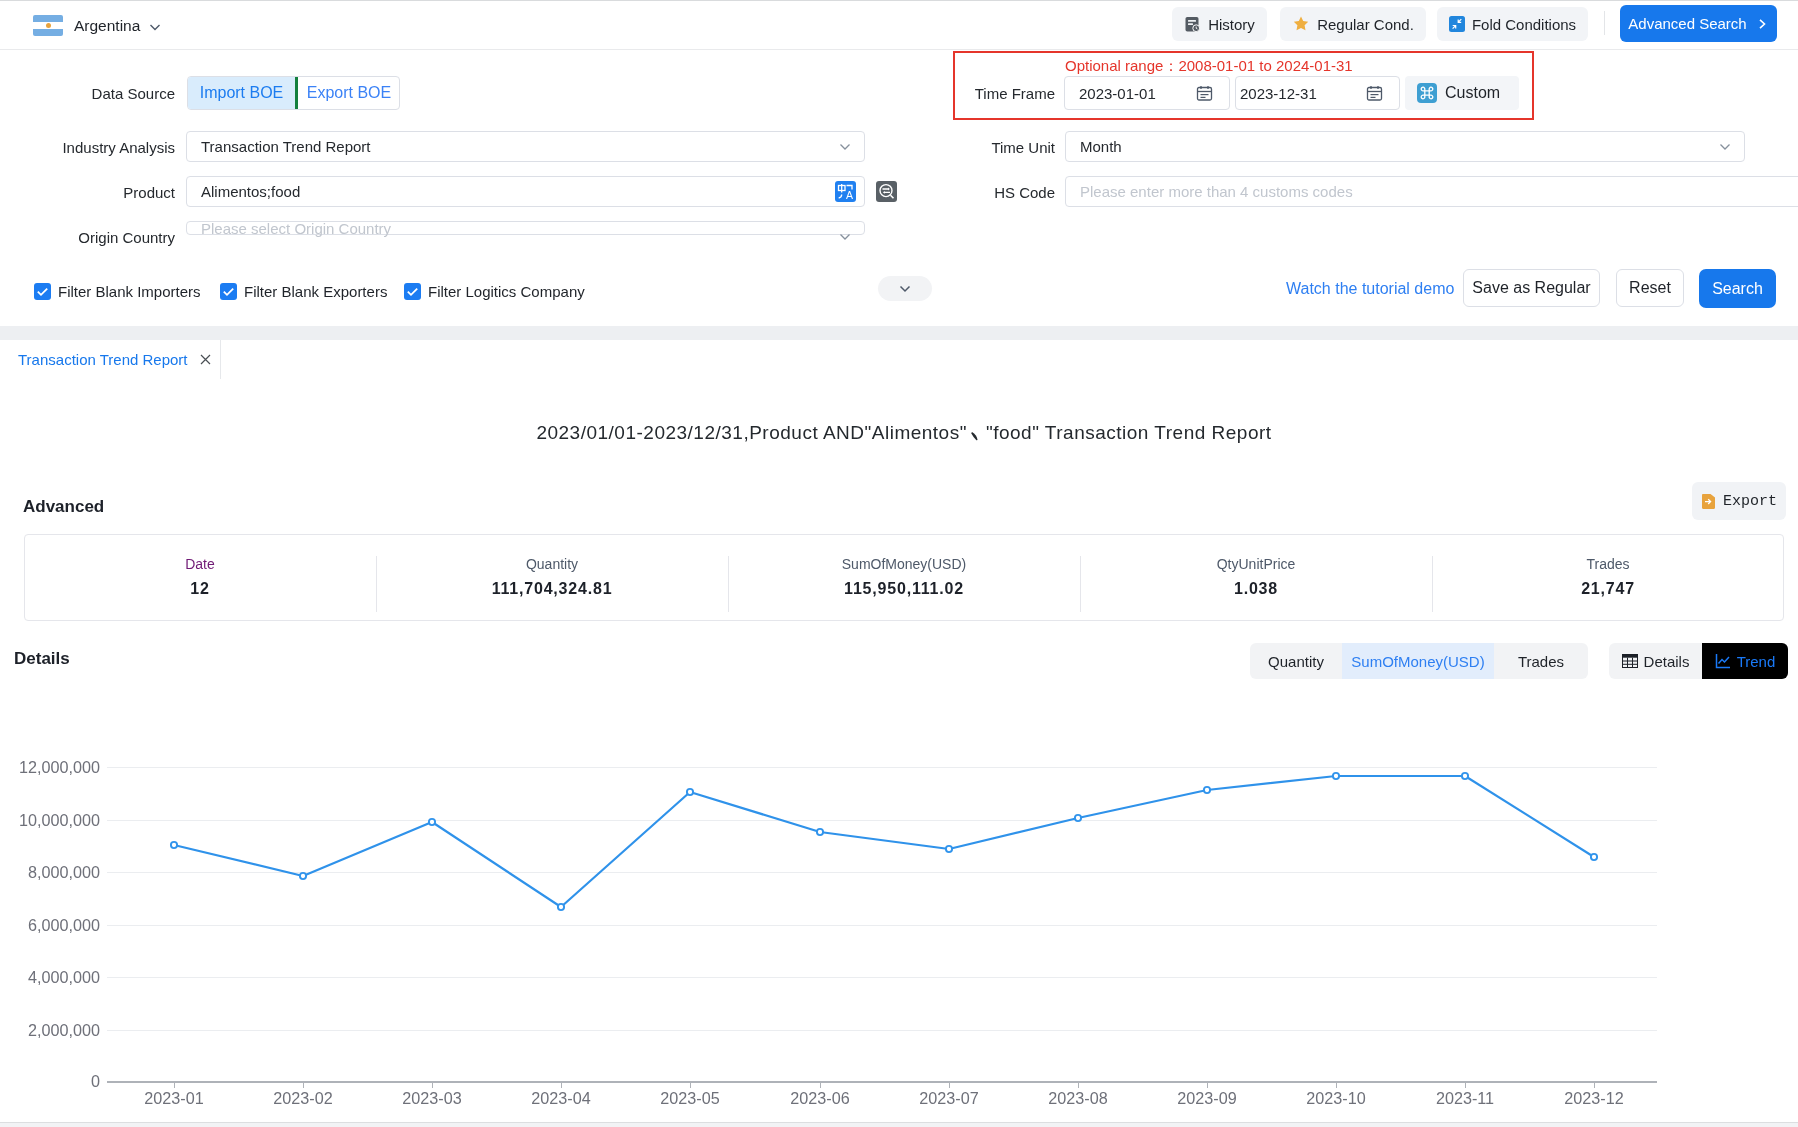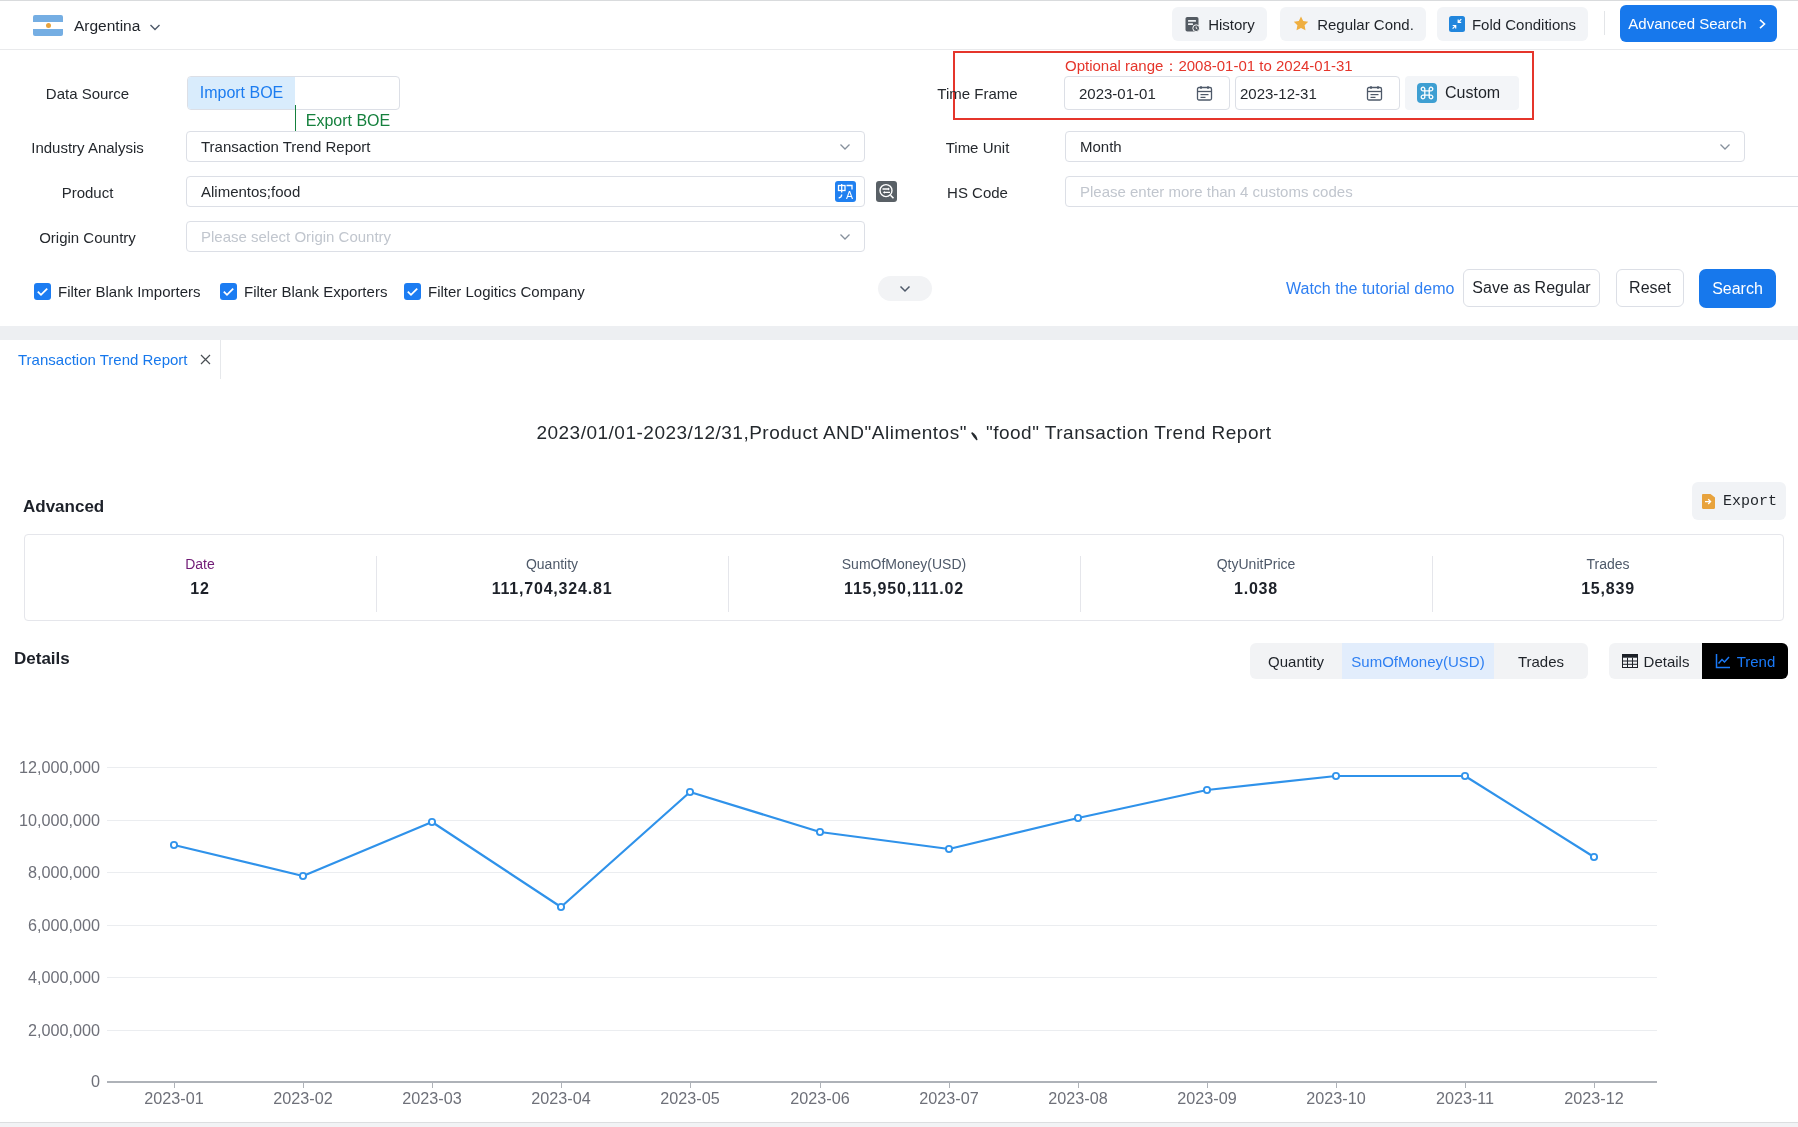--- a/index.html
+++ b/index.html
@@ -1,18 +1,18 @@
 <!DOCTYPE html>
 <html><head>
 <meta charset="utf-8">
 <style>
 * { margin:0; padding:0; box-sizing:border-box; }
 html,body { width:1798px; height:1127px; font-family:"Liberation Sans",sans-serif; background:#fff; position:relative; overflow:hidden; color:#1d2129; }
 .abs { position:absolute; }
-.lbl { position:absolute; font-size:15px; color:#25292e; text-align:center; }
+.lbl { position:absolute; font-size:15px; color:#25292e; text-align:right; }
 .inp { position:absolute; border:1px solid #dcdfe6; border-radius:4px; background:#fff; font-size:15px; color:#25292e; display:flex; align-items:center; }
 .ph { color:#c1c6ce; }
 .chev { position:absolute; width:14px; height:14px; }
 .gbtn { position:absolute; background:#f2f4f7; border-radius:6px; display:flex; align-items:center; justify-content:center; font-size:15px; color:#1f2329; }
 </style>
 </head>
 <body>
 
 <div class="abs" style="left:0;top:0;width:1798px;height:50px;background:#fff;border-bottom:1px solid #e9eaec;border-top:1px solid #d9dbdd;"></div>
 
@@ -56,21 +56,21 @@
 <div class="abs" style="left:1620px;top:5px;width:157px;height:37px;background:#1778ec;border-radius:6px;color:#fff;font-size:15px;display:flex;align-items:center;justify-content:center;">
   Advanced Search
   <svg width="14" height="14" viewBox="0 0 14 14" style="margin-left:8px;">
       <path d="M5 2.8 9.5 7 5 11.2" fill="none" stroke="#fff" stroke-width="1.6"></path>
     </svg>
 </div>
 
 <div class="lbl" style="left:0px;top:85px;width:175px;">Data Source</div>
 <div class="abs" style="left:187px;top:76px;width:213px;height:34px;border:1px solid #dcdfe6;border-radius:4px;background:#fff;">
   <div style="position:absolute;left:0;top:0;width:107px;height:32px;background:#d9ecfc;border-radius:3px 0 0 3px;display:flex;align-items:center;justify-content:center;font-size:16px;color:#1c7cf0;">Import BOE</div>
-  <div style="position:absolute;left:107px;top:0;width:105px;height:32px;display:flex;align-items:center;justify-content:center;font-size:16px;color:#15803d;border-left:1px solid #15803d;margin-top:28px;">Export BOE</div>
+  <div style="position:absolute;left:107px;top:0;width:105px;height:32px;display:flex;align-items:center;justify-content:center;font-size:16px;color:#3b82f6;border-left:3px solid #15803d;">Export BOE</div>
 </div>
 
 <div class="lbl" style="left:0px;top:139px;width:175px;">Industry Analysis</div>
 <div class="inp" style="left:186px;top:131px;width:679px;height:31px;padding-left:14px;">Transaction Trend Report</div>
 <svg class="chev" style="left:838px;top:140px;" viewBox="0 0 14 14">
     <path d="M2.5 4.5 7 9 11.5 4.5" fill="none" stroke="#86909c" stroke-width="1.3"></path>
   </svg>
 
 <div class="lbl" style="left:0px;top:184px;width:175px;">Product</div>
 <div class="inp" style="left:186px;top:176px;width:679px;height:31px;padding-left:14px;">Alimentos;food</div>
@@ -83,21 +83,21 @@
 </svg>
 <svg class="abs" style="left:876px;top:181px;" width="21" height="21" viewBox="0 0 21 21">
   <rect x="0" y="0" width="21" height="21" rx="3" fill="#596066"></rect>
   <circle cx="10" cy="9.6" r="6" fill="none" stroke="#fff" stroke-width="1.4"></circle>
   <path d="M14.5 14.2 17.5 17.2" stroke="#fff" stroke-width="1.6"></path>
   <path d="M6.5 8h6.5M7.5 11.4H14" stroke="#fff" stroke-width="1.4"></path>
   <path d="M12.2 6.6 13.8 8l-1.6 1.4M8.8 10 7.2 11.4l1.6 1.4" fill="#fff" stroke="none"></path>
 </svg>
 
 <div class="lbl" style="left:0px;top:229px;width:175px;">Origin Country</div>
-<div class="inp ph" style="left:186px;top:221px;width:679px;height:31px;padding-left:14px;">Please select Origin Country</div>
+<div class="inp ph" style="left:186px;top:221px;width:679px;height:14px;padding-left:14px;">Please select Origin Country</div>
 <svg class="chev" style="left:838px;top:230px;" viewBox="0 0 14 14">
     <path d="M2.5 4.5 7 9 11.5 4.5" fill="none" stroke="#86909c" stroke-width="1.3"></path>
   </svg>
 
 <div class="abs" style="left:953px;top:51px;width:581px;height:69px;border:2px solid #e5352b;"></div>
 <div class="abs" style="left:1065px;top:57px;font-size:15px;color:#e5352b;">Optional range：2008-01-01 to 2024-01-31</div>
 <div class="lbl" style="left:900px;top:85px;width:155px;">Time Frame</div>
 <div class="inp" style="left:1064px;top:76px;width:166px;height:34px;padding-left:14px;">2023-01-01</div>
 <svg class="abs" style="left:1196px;top:85px;" width="17" height="17" viewBox="0 0 17 17">
     <rect x="1.5" y="2.5" width="14" height="12.5" rx="1.5" fill="none" stroke="#4e5969" stroke-width="1.3"></rect>
@@ -185,21 +185,21 @@
 <div class="abs" style="left:1432px;top:556px;width:1px;height:56px;background:#e5e6eb;"></div>
 <div class="abs" style="left:24px;top:556px;width:352px;text-align:center;font-size:14px;color:#701a75;">Date</div>
 <div class="abs" style="left:376px;top:556px;width:352px;text-align:center;font-size:14px;color:#4e5969;">Quantity</div>
 <div class="abs" style="left:728px;top:556px;width:352px;text-align:center;font-size:14px;color:#4e5969;">SumOfMoney(USD)</div>
 <div class="abs" style="left:1080px;top:556px;width:352px;text-align:center;font-size:14px;color:#4e5969;">QtyUnitPrice</div>
 <div class="abs" style="left:1432px;top:556px;width:352px;text-align:center;font-size:14px;color:#4e5969;">Trades</div>
 <div class="abs" style="left:24px;top:580px;width:352px;text-align:center;font-size:16px;font-weight:bold;letter-spacing:0.8px;color:#1d2129;">12</div>
 <div class="abs" style="left:376px;top:580px;width:352px;text-align:center;font-size:16px;font-weight:bold;letter-spacing:0.8px;color:#1d2129;">111,704,324.81</div>
 <div class="abs" style="left:728px;top:580px;width:352px;text-align:center;font-size:16px;font-weight:bold;letter-spacing:0.8px;color:#1d2129;">115,950,111.02</div>
 <div class="abs" style="left:1080px;top:580px;width:352px;text-align:center;font-size:16px;font-weight:bold;letter-spacing:0.8px;color:#1d2129;">1.038</div>
-<div class="abs" style="left:1432px;top:580px;width:352px;text-align:center;font-size:16px;font-weight:bold;letter-spacing:0.8px;color:#1d2129;">15,839</div>
+<div class="abs" style="left:1432px;top:580px;width:352px;text-align:center;font-size:16px;font-weight:bold;letter-spacing:0.8px;color:#1d2129;">21,747</div>
 
 <div class="abs" style="left:14px;top:649px;font-size:17px;font-weight:bold;color:#1d2129;">Details</div>
 <div class="abs" style="left:1250px;top:643px;width:338px;height:36px;background:#f2f3f5;border-radius:6px;"></div>
 <div class="abs" style="left:1250px;top:643px;width:92px;height:36px;display:flex;align-items:center;justify-content:center;font-size:15px;color:#1f2329;">Quantity</div>
 <div class="abs" style="left:1342px;top:643px;width:152px;height:36px;background:#e2edfc;display:flex;align-items:center;justify-content:center;font-size:15px;color:#2e7ff2;">SumOfMoney(USD)</div>
 <div class="abs" style="left:1494px;top:643px;width:94px;height:36px;display:flex;align-items:center;justify-content:center;font-size:15px;color:#1f2329;">Trades</div>
 <div class="abs" style="left:1609px;top:643px;width:93px;height:36px;background:#f2f3f5;border-radius:6px 0 0 6px;display:flex;align-items:center;justify-content:center;font-size:15px;color:#1f2329;">
   <svg width="16" height="14" viewBox="0 0 16 14" style="margin-right:6px;">
     <rect x="0.5" y="0.5" width="15" height="13" fill="none" stroke="#1d2129" stroke-width="1"></rect>
     <rect x="0.5" y="0.5" width="15" height="3.2" fill="#1d2129"></rect>

